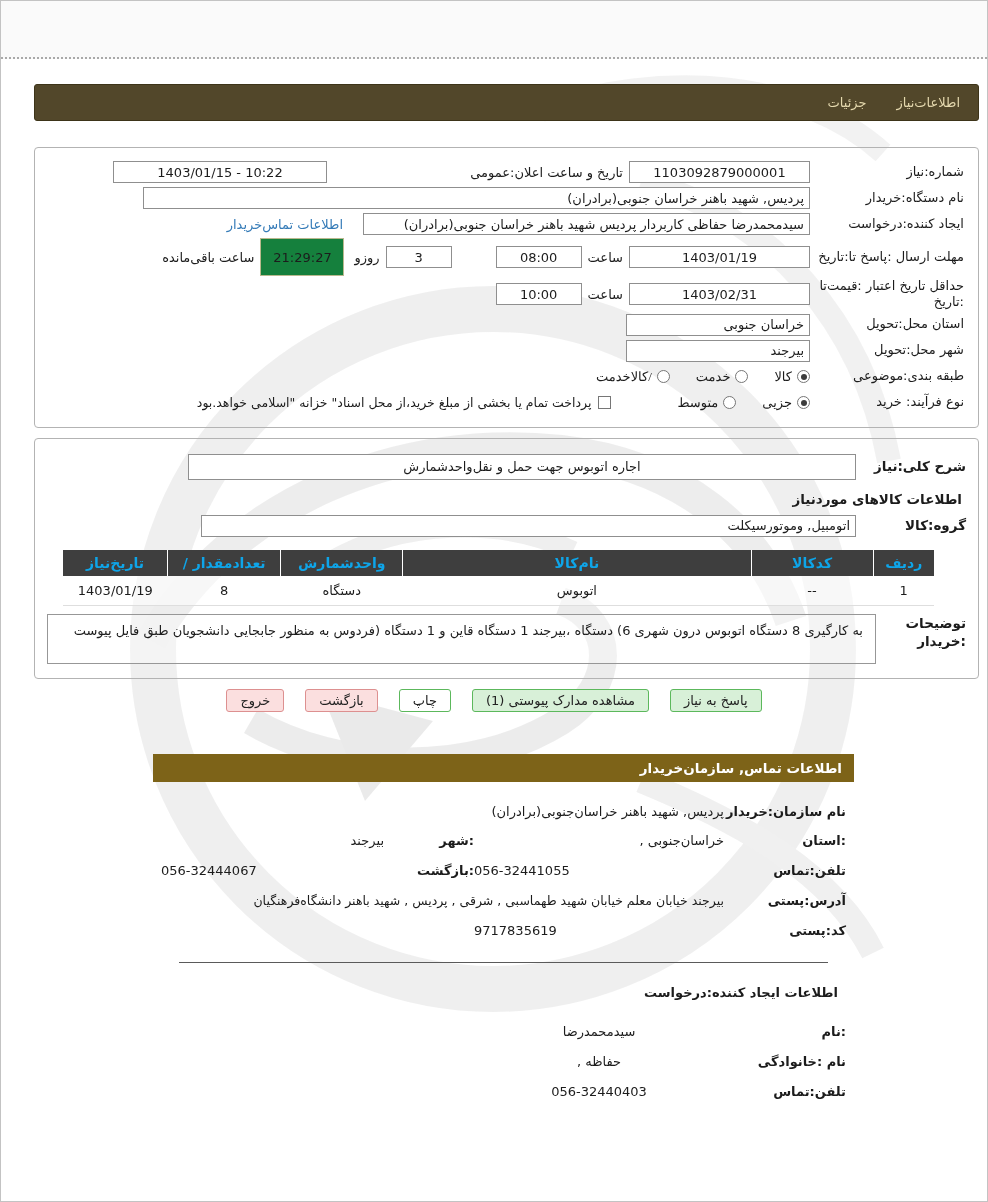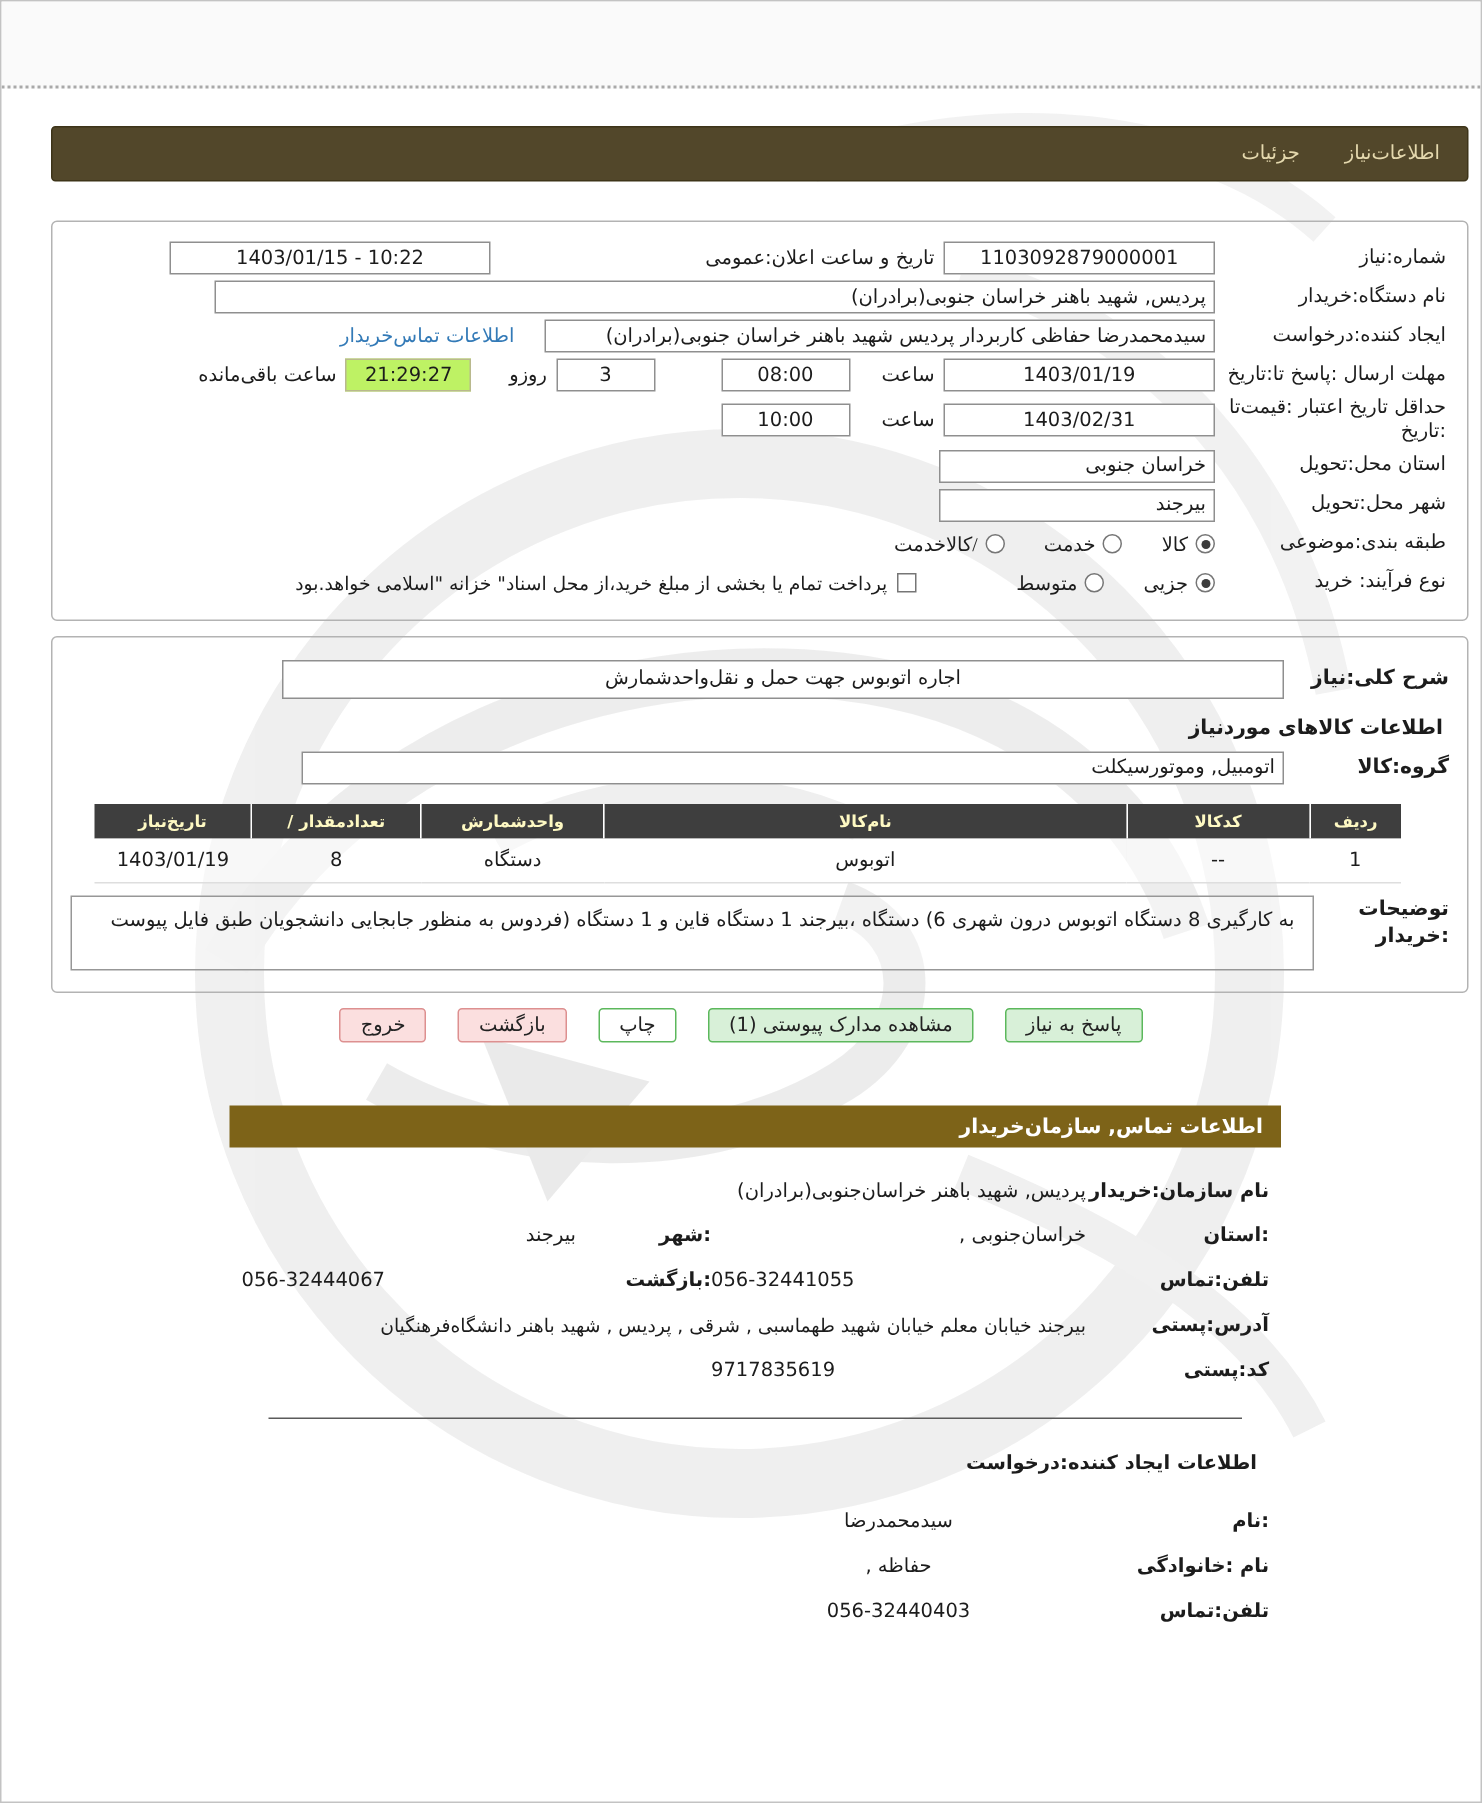--- a/index.html
+++ b/index.html
@@ -51,25 +51,25 @@
   .ltr { direction: ltr; }
   .w-num { width: 181px; }
   .w-ann { width: 214px; }
   .w-org { width: 667px; }
   .w-creator { width: 447px; }
   .w-date { width: 181px; }
   .w-time { width: 86px; }
   .w-days { width: 66px; margin-right: 38px; }
   .w-loc { width: 184px; }
   .midlabel { width: 290px; text-align: right; }
-  .slabel { flex: none; margin-left: 15px; }
+  .slabel { flex: none; }
   .link { color: #337ab7; cursor: pointer; margin-right: 14px; }
   .countdown {
-    width: 84px; height: 22px;
-    background: #bef264; border: 1px solid #b9b98e;
+    width: 84px; height: 38px;
+    background: #15803d; border: 1px solid #b9b98e;
     display: flex; align-items: center; justify-content: center;
     direction: ltr; margin-right: 4px;
   }
   .opt { display: flex; align-items: center; gap: 5px; margin-left: 20px; font-family: Liberation Serif, serif; }
   .radio {
     width: 13px; height: 13px; flex: none;
     border: 1px solid #767676; border-radius: 50%;
     background: #fff; position: relative; cursor: pointer;
   }
   .radio.checked::after { content:""; position:absolute; inset:2.5px; background:#3c3c3c; border-radius:50%; }
@@ -77,22 +77,22 @@
   .treasury { display: flex; align-items: center; gap: 7px; margin-right: 40px; font-size: 12.5px; }
 
   .box2 { margin-top: 10px; padding: 13px 12px 12px; }
   .blabel { font-weight: bold; width: 104px; flex: none; font-size: 13.5px; line-height: 1.4; }
   .desc-inp { width: 668px; min-height: 26px; }
   .heading { font-weight: bold; font-size: 13.5px; margin: 11px 4px 7px; }
   .group-inp { width: 655px; }
 
   table.goods { border-collapse: collapse; width: calc(100% - 48px); margin: 12px 32px 8px 16px; font-size: 13px; }
   table.goods th {
-    background: #3e3e3e; color: #fef9c3; font-weight: bold;
-    padding: 5px 3px; font-size: 11px; border-left: 1px solid #fff;
+    background: #3e3e3e; color: #0ea5e9; font-weight: bold;
+    padding: 5px 3px; font-size: 14px; border-left: 1px solid #fff;
   }
   table.goods th:last-child { border-left: none; }
   table.goods td {
     background: rgba(255,255,255,.55); text-align: center;
     padding: 7px 3px; border-bottom: 1px solid #dedede;
   }
   table.goods th:nth-child(1), table.goods td:nth-child(1) { width: 7%; }
   table.goods th:nth-child(2), table.goods td:nth-child(2) { width: 14%; }
   table.goods th:nth-child(3), table.goods td:nth-child(3) { width: 40%; }
   table.goods th:nth-child(4), table.goods td:nth-child(4) { width: 14%; }

